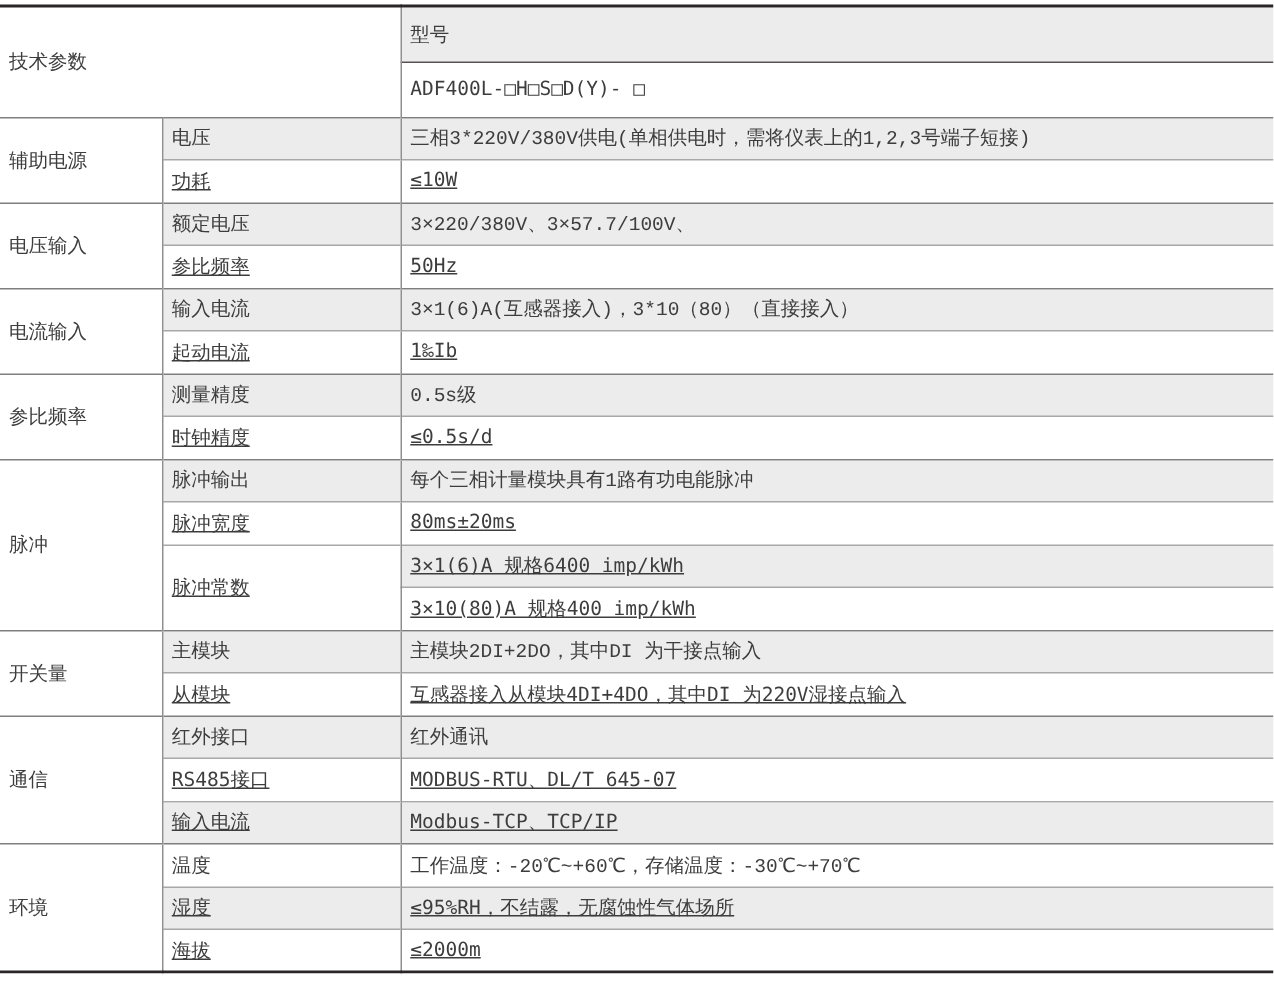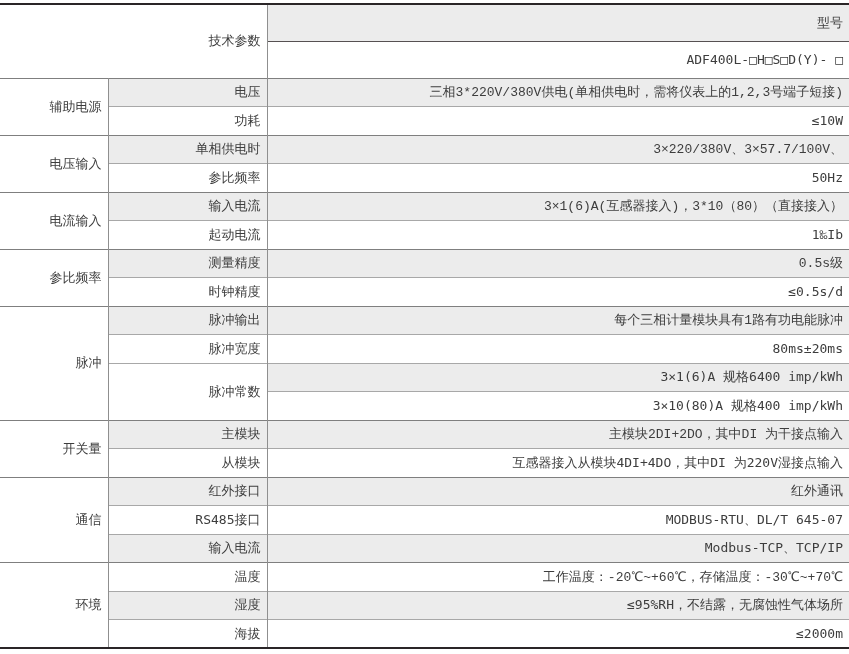--- a/index.html
+++ b/index.html
@@ -16,33 +16,33 @@
   table.spec{
     width:849px;
     table-layout:fixed;
     border-collapse:collapse;
     border-top:2px solid var(--outer-border);
     border-bottom:2px solid var(--outer-border);
   }
   td{
     font-size:13px;
     color:var(--text);
-    text-align:right;
+    text-align:left;
     vertical-align:middle;
     padding:0 6px;
     overflow:hidden;
     white-space:nowrap;
     background:#fff;
   }
   .hrow{height:37px;}
   .drow{height:28.5px;}
   .shade{background:var(--row-shade);}
   .vr{border-right:1px solid var(--grid-line);}
   .bt-g{border-top:1px solid #7f7f7f;font-family:Liberation Mono, monospace;}       
-  .bt-i{border-top:1px solid var(--grid-line-light);} 
+  .bt-i{border-top:1px solid var(--grid-line-light);text-decoration:underline;} 
   .model-val-cell{border-top:1px solid var(--grid-line-dark);}
 </style>
 </head>
 <body>
 
 <div class="wrap">
   <table class="spec">
     <colgroup>
       <col style="width:108px">
       <col style="width:159px">
@@ -63,21 +63,21 @@
       <td class="vr bt-g shade">电压</td>
       <td class="bt-g shade">三相3*220V/380V供电(单相供电时，需将仪表上的1,2,3号端子短接)</td>
     </tr>
     <tr class="drow">
       <td class="vr bt-i">功耗</td>
       <td class="bt-i">≤10W</td>
     </tr>
 
     <tr class="drow">
       <td rowspan="2" class="vr bt-g">电压输入</td>
-      <td class="vr bt-g shade">单相供电时</td>
+      <td class="vr bt-g shade">额定电压</td>
       <td class="bt-g shade">3×220/380V、3×57.7/100V、</td>
     </tr>
     <tr class="drow">
       <td class="vr bt-i">参比频率</td>
       <td class="bt-i">50Hz</td>
     </tr>
 
     <tr class="drow">
       <td rowspan="2" class="vr bt-g">电流输入</td>
       <td class="vr bt-g shade">输入电流</td>

